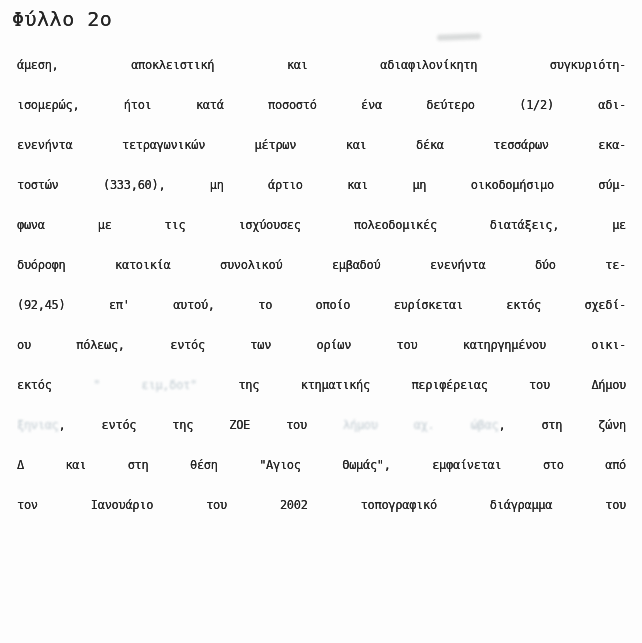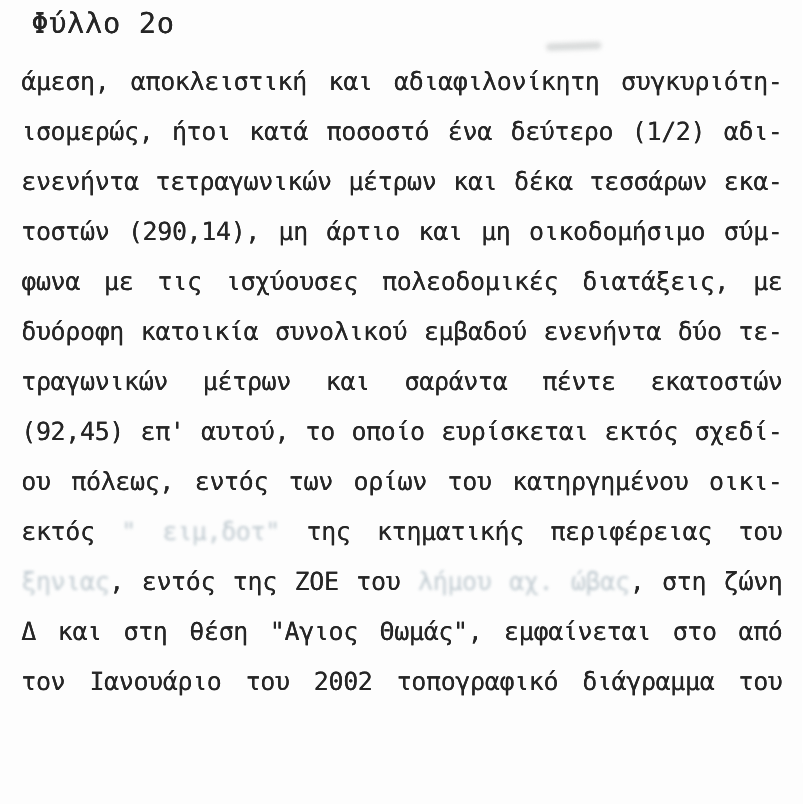--- a/index.html
+++ b/index.html
@@ -11,38 +11,38 @@
     position: relative;
     width: 642px;
     height: 643px;
     background: #fdfdfd;
     overflow: hidden;
     font-family: "DejaVu Sans Mono", "Liberation Mono", monospace;
     color: #262626;
   }
   .doc-header {
     position: absolute;
-    left: 25px;
+    left: 12px;
     top: 6px;
-    font-size: 23px;
+    font-size: 20px;
     line-height: 26px;
     letter-spacing: 0.5px;
     text-shadow: 0 0 0.4px currentColor;
     white-space: pre;
   }
   .lines {
     position: absolute;
     left: 17px;
     top: 45px;
     width: 609px;
   }
   .doc-line {
     height: 40px;
     line-height: 40px;
-    font-size: 20px;
+    font-size: 12px;
     letter-spacing: -0.3px;
     text-align: justify;
     text-align-last: justify;
     text-shadow: 0 0 0.4px currentColor;
     white-space: normal;
     overflow: hidden;
   }
   .seg { display: inline; }
   .smudge {
     color: #b6c2c9;
@@ -67,24 +67,23 @@
 
 <div class="page">
   <div class="doc-header">Φύλλο 2ο</div>
 
   <div class="scan-smudge"></div>
 
   <div class="lines">
       <div class="doc-line"><span class="seg">άμεση, αποκλειστική και αδιαφιλονίκητη συγκυριότη-</span></div>
       <div class="doc-line"><span class="seg">ισομερώς, ήτοι κατά ποσοστό ένα δεύτερο (1/2) αδι-</span></div>
       <div class="doc-line"><span class="seg">ενενήντα τετραγωνικών μέτρων και δέκα τεσσάρων εκα-</span></div>
-      <div class="doc-line"><span class="seg">τοστών (290,14), μη άρτιο και μη οικοδομήσιμο σύμ-</span></div>
+      <div class="doc-line"><span class="seg">τοστών (333,60), μη άρτιο και μη οικοδομήσιμο σύμ-</span></div>
       <div class="doc-line"><span class="seg">φωνα με τις ισχύουσες πολεοδομικές διατάξεις, με</span></div>
       <div class="doc-line"><span class="seg">δυόροφη κατοικία συνολικού εμβαδού ενενήντα δύο τε-</span></div>
-      <div class="doc-line"><span class="seg">τραγωνικών μέτρων και σαράντα πέντε εκατοστών</span></div>
       <div class="doc-line"><span class="seg">(92,45) επ' αυτού, το οποίο ευρίσκεται εκτός σχεδί-</span></div>
       <div class="doc-line"><span class="seg">ου πόλεως, εντός των ορίων του κατηργημένου οικι-</span></div>
       <div class="doc-line"><span class="seg">εκτός </span><span class="seg smudge">" ειμ,δοτ"</span><span class="seg"> της κτηματικής περιφέρειας του Δήμου</span></div>
       <div class="doc-line"><span class="seg smudge"> ξηνιας</span><span class="seg">, εντός της ΖΟΕ του </span><span class="seg smudge">λήμου αχ. ώβας</span><span class="seg">, στη ζώνη</span></div>
       <div class="doc-line"><span class="seg">Δ και στη θέση "Αγιος Θωμάς", εμφαίνεται στο από</span></div>
       <div class="doc-line"><span class="seg">τον Ιανουάριο του 2002 τοπογραφικό διάγραμμα του</span></div>
     </div>
 </div>
 
 </body></html>

